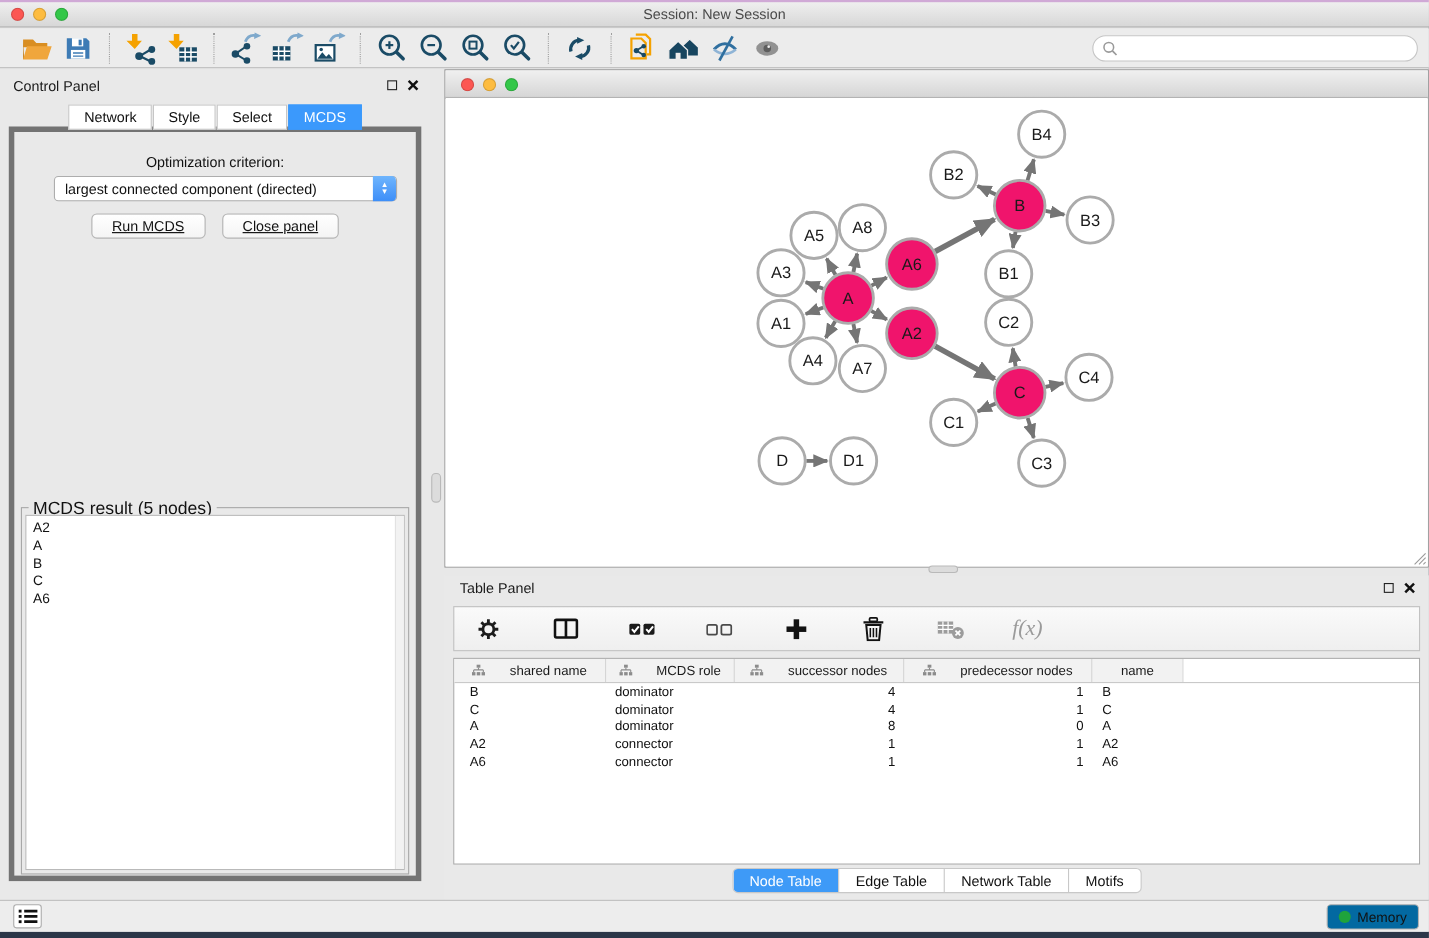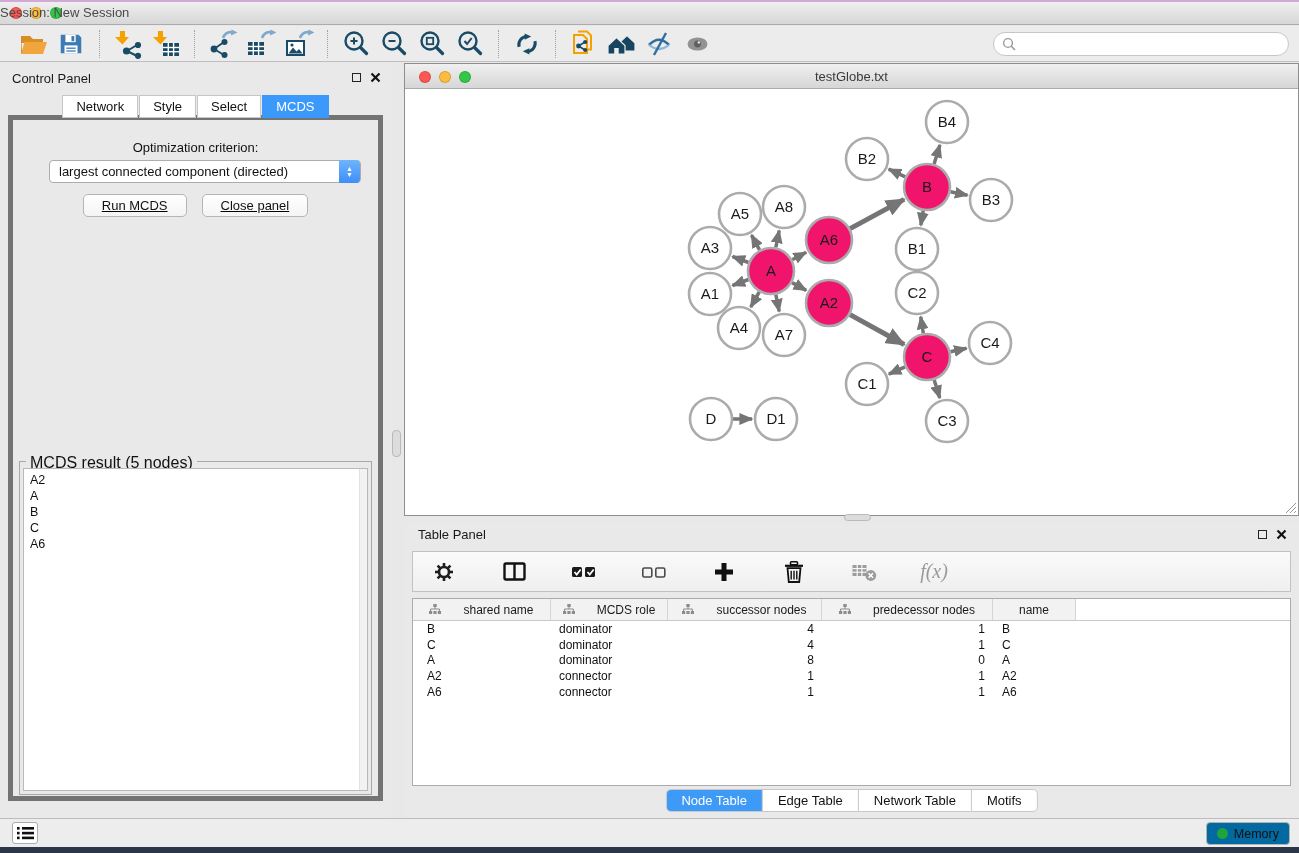--- a/index.html
+++ b/index.html
@@ -7,21 +7,21 @@
   .app { position:absolute; left:0; top:0; width:1299px; height:847px; background:#E8E8E8; }
 
   
   .titlebar { position:absolute; left:0; top:0; right:0; height:25px;
     background:linear-gradient(#F1F1F1,#D7D7D7); border-bottom:1px solid #ABABAB; }
   .titlebar .topline { position:absolute; top:0; left:0; right:0; height:2px; background:#D0A9D6; }
   .lights { position:absolute; display:flex; gap:8px; }
   .titlebar .lights { left:10px; top:7px; }
   .light { width:12px; height:12px; border-radius:50%; border:0.5px solid rgba(0,0,0,.15); }
   .light.red{ background:#FC5753; } .light.yellow{ background:#FDBC40; } .light.green{ background:#33C748; }
-  .win-title { position:absolute; width:100%; text-align:left; top:5px; font-size:13px; color:#4A4A4A; }
+  .win-title { position:absolute; width:100%; text-align:center; top:5px; font-size:13px; color:#4A4A4A; }
 
   
   .toolbar { position:absolute; left:0; top:26px; right:0; height:36px; background:#ECECEC;
     border-bottom:1px solid #BFBFBF; display:flex; align-items:center; padding:0 10px 0 14px; }
   .tbtn { width:34px; height:32px; display:flex; align-items:center; justify-content:center; margin:0 2px; }
   .tsep { width:1px; height:28px; border-left:1px dotted #9F9F9F; margin:0 9px; }
   .search-wrap { margin-left:auto; position:relative; width:296px; height:24px; }
   .search-wrap input { width:100%; height:100%; border:1px solid #C6C6C6; border-radius:12px; background:#fff;
     padding:0 10px 0 28px; font-size:13px; outline:none; color:#333; }
   .search-wrap svg { position:absolute; left:9px; top:5px; }
@@ -327,21 +327,20 @@
   <div class="v-handle"></div>
   <div class="h-handle"></div>
 
   <div class="net-window">
     <div class="nw-titlebar">
       <div class="lights">
         <span class="light red"></span>
         <span class="light yellow"></span>
         <span class="light green"></span>
       </div>
-      <div class="nw-title">testGlobe.txt</div>
     </div>
     <div class="nw-canvas">
       <svg width="893" height="426">
           <defs>
             <marker id="arw" markerUnits="strokeWidth" markerWidth="4" markerHeight="3.4" refX="3.6" refY="1.7" orient="auto">
               <path d="M0,0 L4,1.7 L0,3.4 Z" fill="#757575"></path>
             </marker>
           </defs>
           <line x1="343.5" y1="189.5" x2="327.5" y2="195.5" stroke="#757575" stroke-width="3.5" marker-end="url(#arw)"></line>
           <line x1="343.5" y1="172.5" x2="327.5" y2="166.5" stroke="#757575" stroke-width="3.5" marker-end="url(#arw)"></line>

